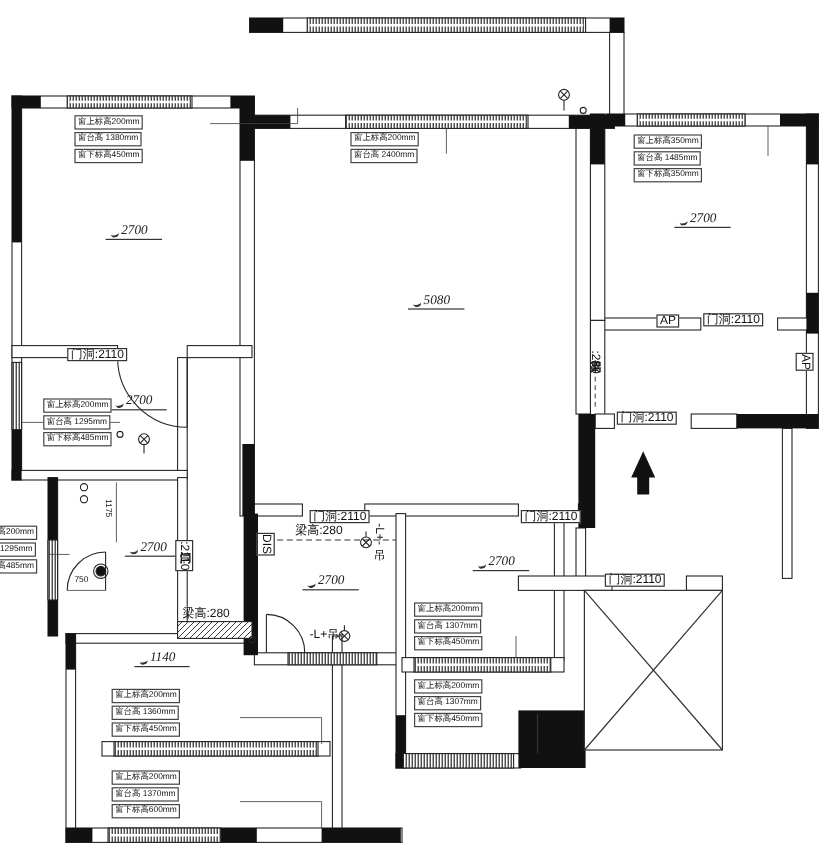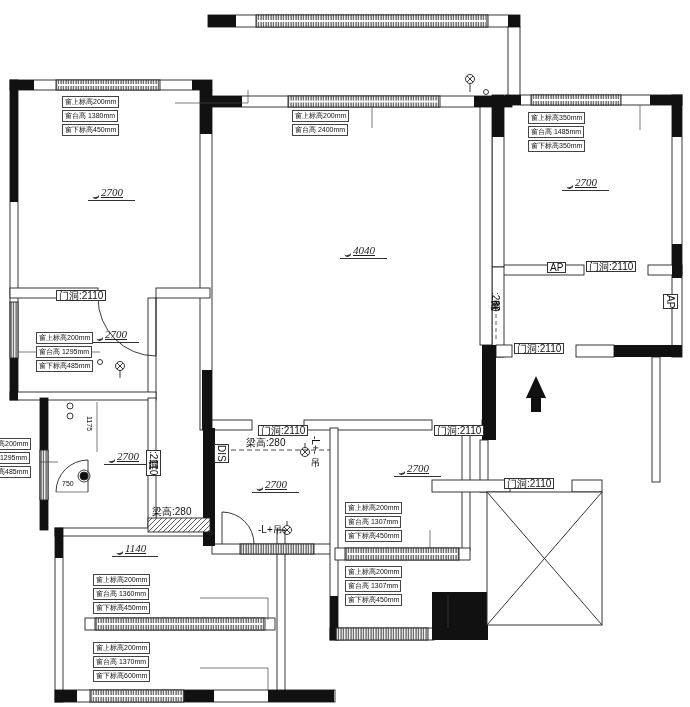--- a/index.html
+++ b/index.html
@@ -7,21 +7,21 @@
         font-family:"Liberation Sans",sans-serif;}
   #plan svg{position:absolute;left:0;top:0;}
   .lbl{position:absolute;font-size:10px;line-height:9px;color:#111;white-space:nowrap;}
   .boxed{border:1px solid #333;background:#fff;padding:0 2px;}
   .vert{writing-mode:vertical-rl;text-orientation:mixed;}
   .annbox{position:absolute;}
   .annbox .line{display:block;width:max-content;border:1px solid #444;background:#fff;
         padding:0 2px;font-size:7px;line-height:10px;height:10px;color:#111;margin-top:2px;}
   .annbox .line:first-child{margin-top:0;}
   .room-h{position:absolute;font:italic 11px "Liberation Serif",serif;color:#222;
-        border-bottom:1px solid #333;padding:0 12px 1px 4px;white-space:nowrap;text-decoration:underline;}
+        border-bottom:1px solid #333;padding:0 12px 1px 4px;white-space:nowrap;}
   .room-h::before{content:"";display:inline-block;width:7px;height:5px;
         border-bottom:2px solid #333;border-radius:0 0 60% 60%;transform:rotate(-14deg);
         margin-right:2px;vertical-align:-3px;}
   .dim{position:absolute;font-size:7px;color:#111;white-space:nowrap;}
 </style>
 </head>
 <body>
 
 <div id="plan">
 
@@ -219,21 +219,21 @@
         <circle cx="287" cy="530" r="4.5"></circle>
           <line x1="284" y1="527" x2="290" y2="533"></line>
           <line x1="290" y1="527" x2="284" y2="533"></line>
           <line x1="287" y1="521" x2="287" y2="525.5"></line>
       </g>
       <circle cx="210" cy="533" r="2.5"></circle>
     </g>
   </svg>
 
   <div class="room-h" style="left:88px;top:186px">2700</div>
-  <div class="room-h" style="left:340px;top:244px">4040</div>
+  <div class="room-h" style="left:340px;top:244px">5080</div>
   <div class="room-h" style="left:562px;top:176px">2700</div>
   <div class="room-h" style="left:92px;top:328px">2700</div>
   <div class="room-h" style="left:104px;top:450px">2700</div>
   <div class="room-h" style="left:112px;top:542px">1140</div>
   <div class="room-h" style="left:252px;top:478px">2700</div>
   <div class="room-h" style="left:394px;top:462px">2700</div>
 
   <div class="annbox" style="left:62px;top:96px">
     <span class="line">窗上标高200mm</span>
     <span class="line">窗台高 1380mm</span>

